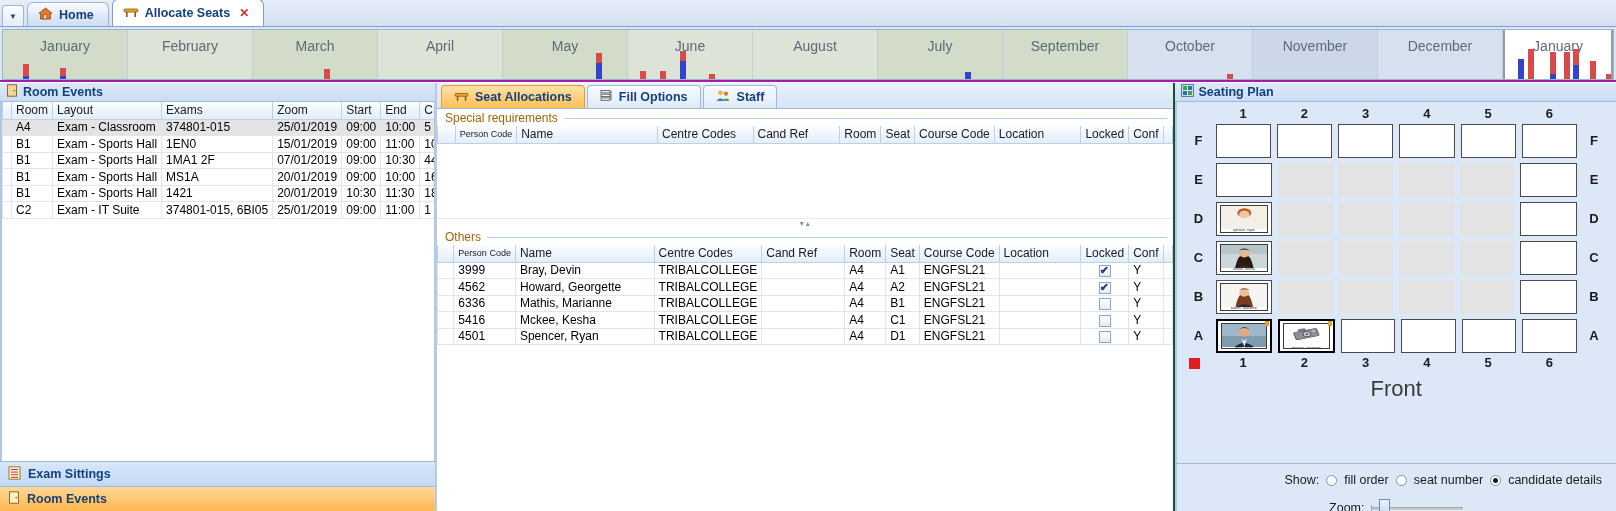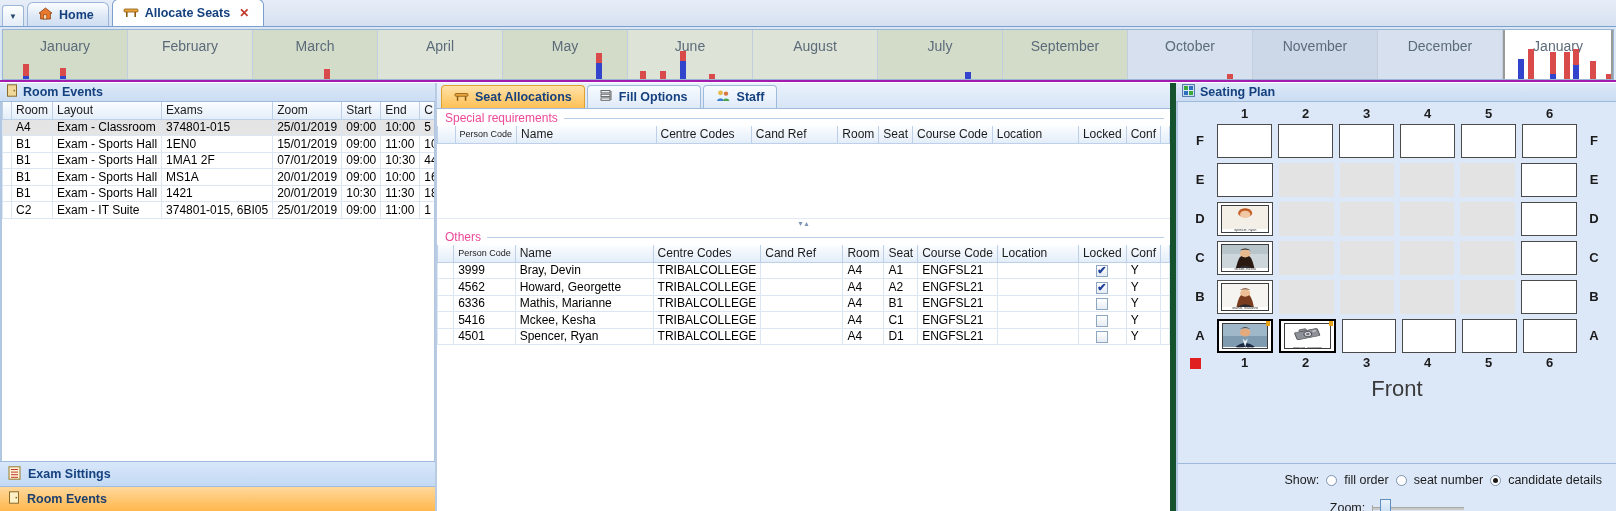--- a/index.html
+++ b/index.html
@@ -154,21 +154,21 @@
   table.grid tr.selected td { background: #e4e4e4; }
   td.sel-col, th.sel-col { width: 18px; padding:0; background: linear-gradient(to bottom,#fbfdff 0%,#e3edf9 100%); border-right:1px solid #bdd0e8;}
   tr.selected td.sel-col { background:#d6d6d6; }
   th.tiny { font-size: 9px; }
 
   
   .center-col {
     flex: 1 1 auto;
     display: flex; flex-direction: column;
     background: #eef4fc;
-    border-right: 6px solid #14532d;
+    border-right: 2px solid #14532d;
     min-width: 0;
   }
   .tabrow {
     height: 26px;
     display: flex; align-items: flex-end;
     padding-left: 4px;
     background: linear-gradient(to bottom,#e9f1fb 0%,#d7e5f6 100%);
     border-bottom: 1px solid #9fbbdc;
   }
   .ctab {
@@ -183,21 +183,21 @@
     background: linear-gradient(to bottom,#f7fbff 0%,#dfeaf8 100%);
   }
   .ctab.active {
     background: linear-gradient(to bottom,#ffe2a8 0%,#ffc055 100%);
     border-color: #e0a030;
   }
   .center-body { flex: 1 1 auto; background:#ffffff; display:flex; flex-direction:column; overflow:hidden;}
   .section-cap {
     display: flex; align-items: center; gap: 6px;
     padding: 2px 6px 1px 8px;
-    color: #ec4899; font-size: 12px;
+    color: #a16207; font-size: 12px;
     background: #ffffff;
   }
   .section-cap .rule { flex: 1 1 auto; height: 1px; background:#b9cee8; }
   .splitter {
     height: 10px;
     background: #ffffff;
     display: flex; align-items: center; justify-content: center;
     gap: 2px; color: #7d95b4; font-size: 8px;
     border-top: 1px solid #e1eaf6;
   }

